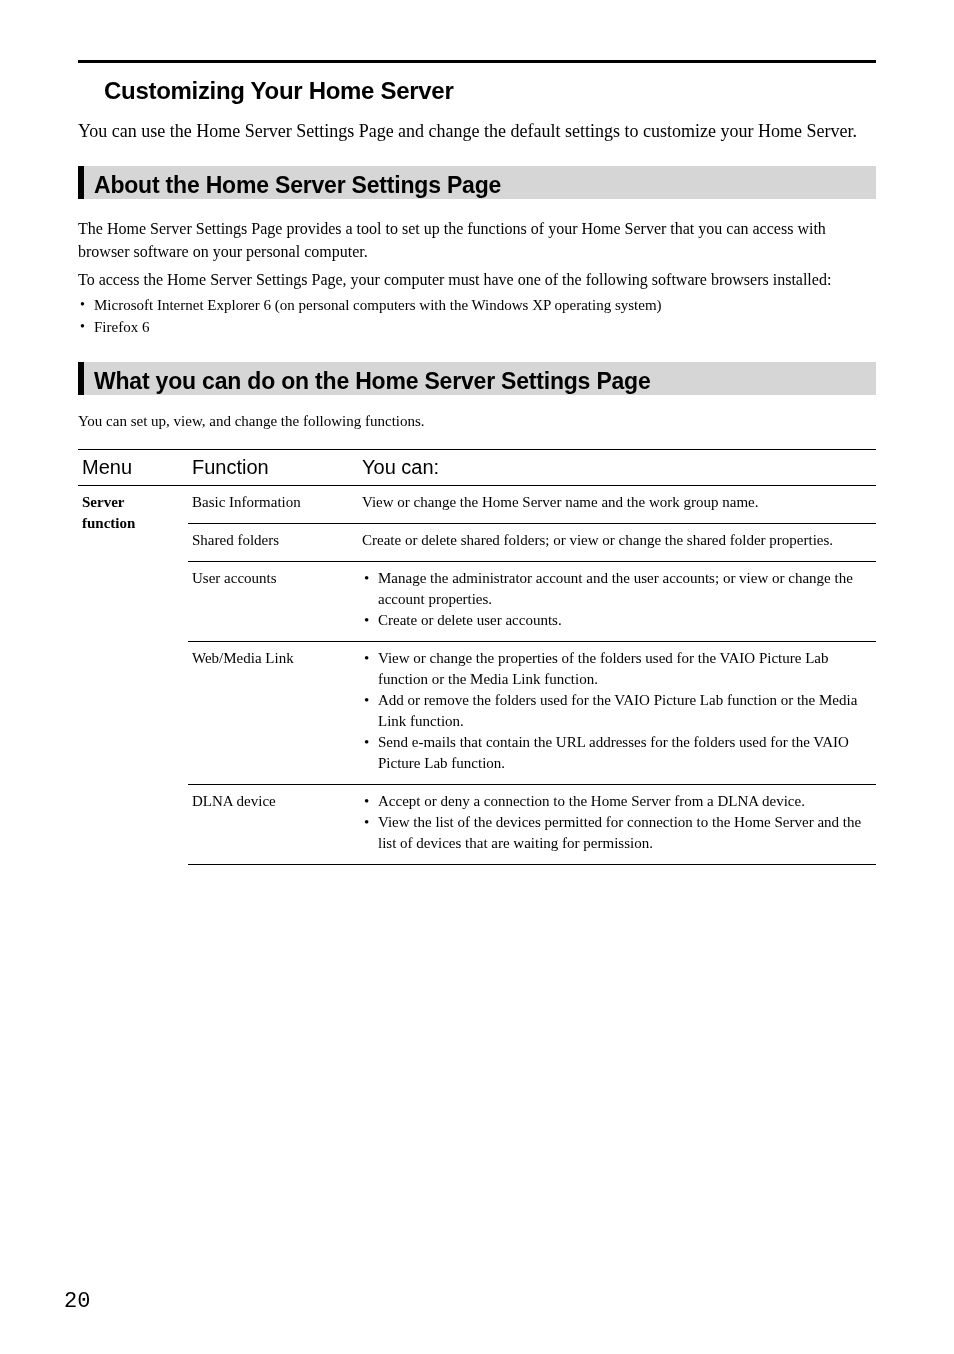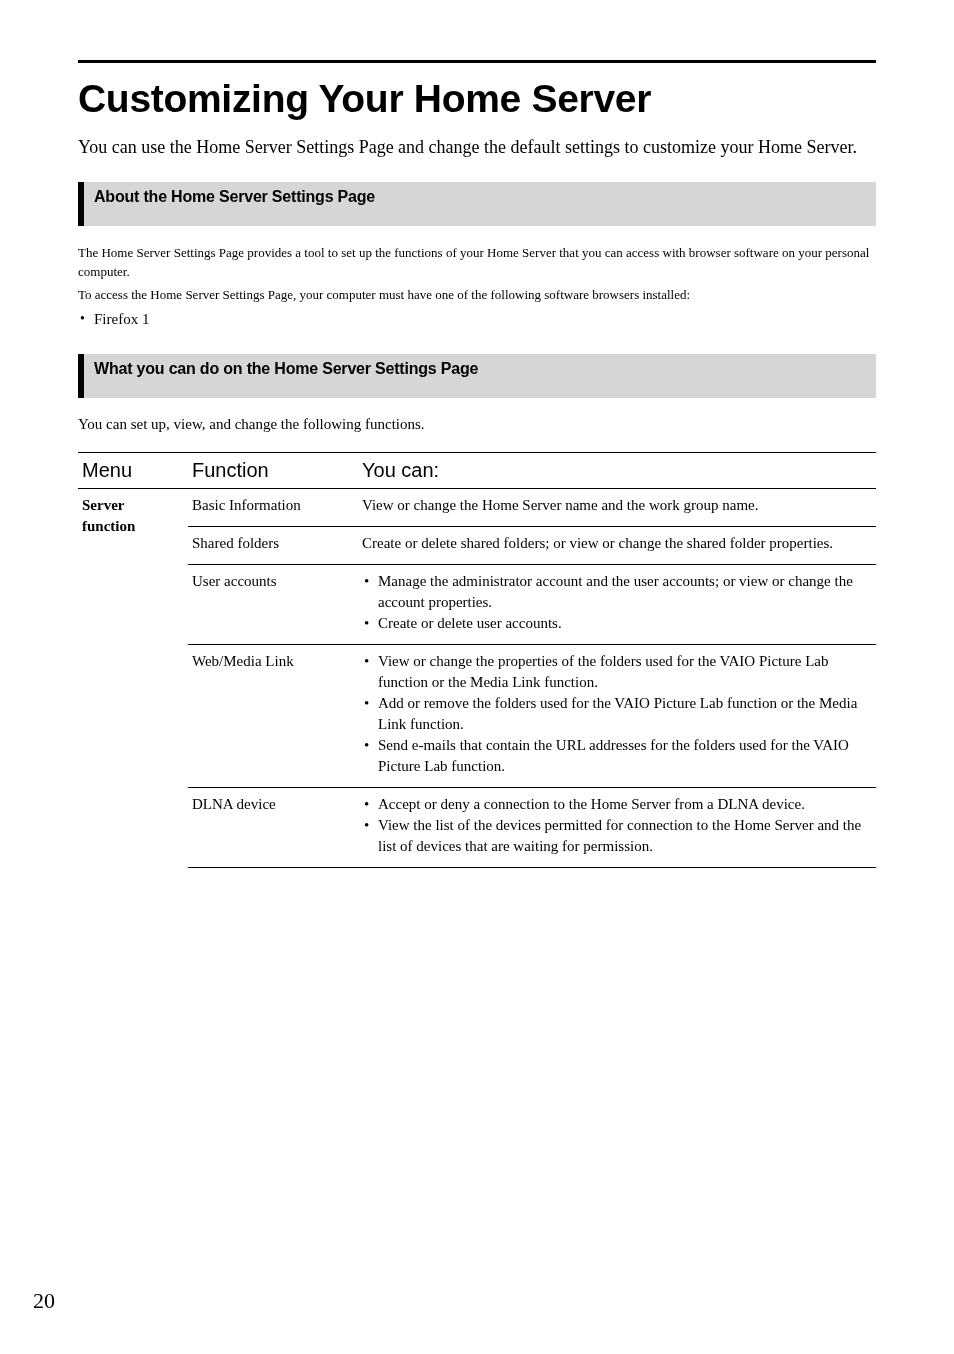--- a/index.html
+++ b/index.html
@@ -12,41 +12,42 @@
     position: relative;
     padding: 60px 78px 0 78px;
   }
   .top-rule {
     border-top: 3px solid #000;
     margin-bottom: 14px;
   }
   h1.page-title {
     font-family: "Arial Black", Arial, Helvetica, sans-serif;
     font-weight: 900;
-    font-size: 39px;
+    font-size: 24px;
     letter-spacing: -0.3px;
     margin-bottom: 14px;
+    margin-left: 26px;
   }
   p.intro {
     font-size: 18px;
     line-height: 1.4;
     margin-bottom: 22px;
   }
   .section-heading {
     background: #d6d6d6;
     border-left: 6px solid #000;
     font-family: "Arial Black", Arial, Helvetica, sans-serif;
     font-weight: 900;
-    font-size: 16px;
-    padding: 6px 10px 20px 10px;
+    font-size: 23px;
+    padding: 6px 10px 0 10px;
     margin-bottom: 18px;
     letter-spacing: -0.2px;
   }
   .body-text {
-    font-size: 13px;
+    font-size: 16px;
     line-height: 1.45;
     margin-bottom: 4px;
   }
   ul.top-bullets {
     list-style: none;
     padding-left: 0;
     margin-top: 2px;
     margin-bottom: 24px;
   }
   ul.top-bullets li {
@@ -107,41 +108,42 @@
     line-height: 1.4;
   }
   ul.cell-bullets li::before {
     content: "•";
     position: absolute;
     left: 2px;
     top: 0;
   }
   .page-number {
     position: absolute;
-    left: 33px;
+    left: 64px;
     bottom: 40px;
-    font-family: Liberation Serif, serif;
+    font-family: Liberation Mono, monospace;
     font-size: 22px;
   }
 </style>
 </head>
 <body>
 
 <div class="top-rule"></div>
 
 <h1 class="page-title">Customizing Your Home Server</h1>
 
 <p class="intro">You can use the Home Server Settings Page and change the default settings to customize your Home Server.</p>
 
 <div class="section-heading">About the Home Server Settings Page</div>
 
 <p class="body-text">The Home Server Settings Page provides a tool to set up the functions of your Home Server that you can access with browser software on your personal computer.</p>
 <p class="body-text">To access the Home Server Settings Page, your computer must have one of the following software browsers installed:</p>
 <ul class="top-bullets">
-  <li>Firefox 1</li>
+  <li>Microsoft Internet Explorer 6 (on personal computers with the Windows XP operating system)</li>
+  <li>Firefox 6</li>
 </ul>
 
 <div class="section-heading">What you can do on the Home Server Settings Page</div>
 
 <p class="table-caption">You can set up, view, and change the following functions.</p>
 
 <table class="func">
   <colgroup>
     <col class="col-menu">
     <col class="col-func">

